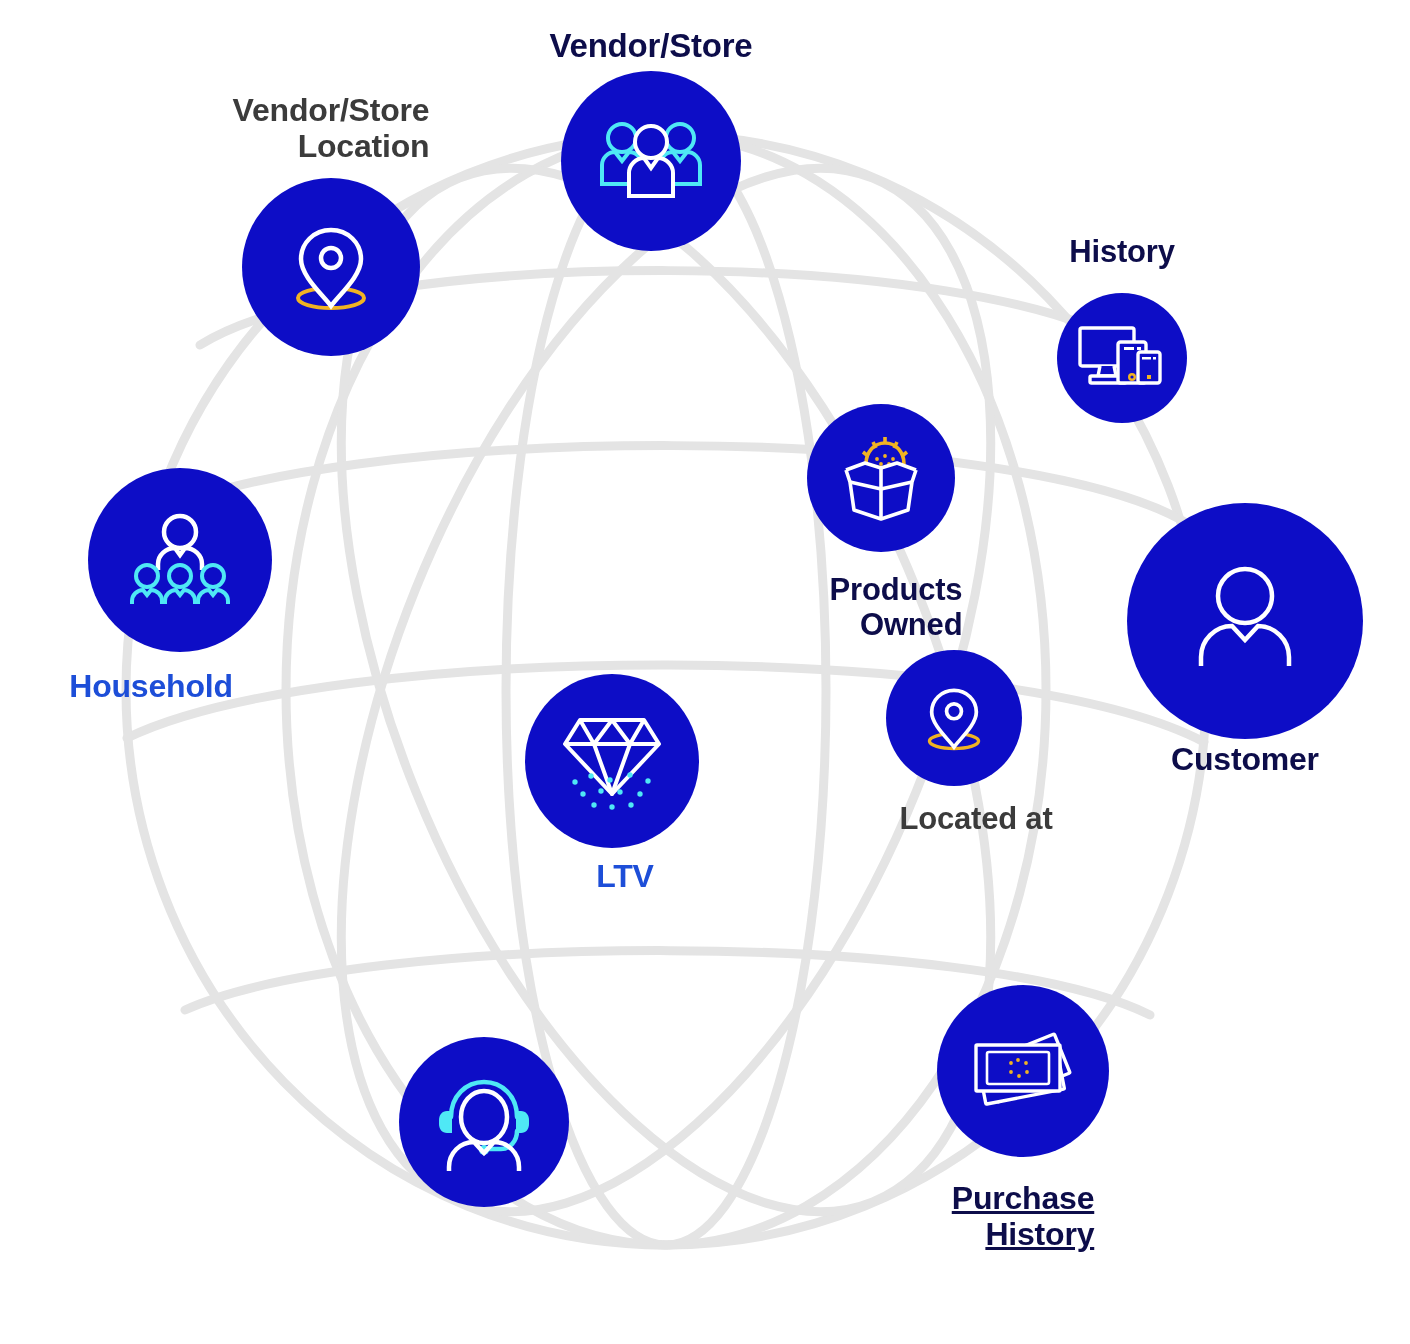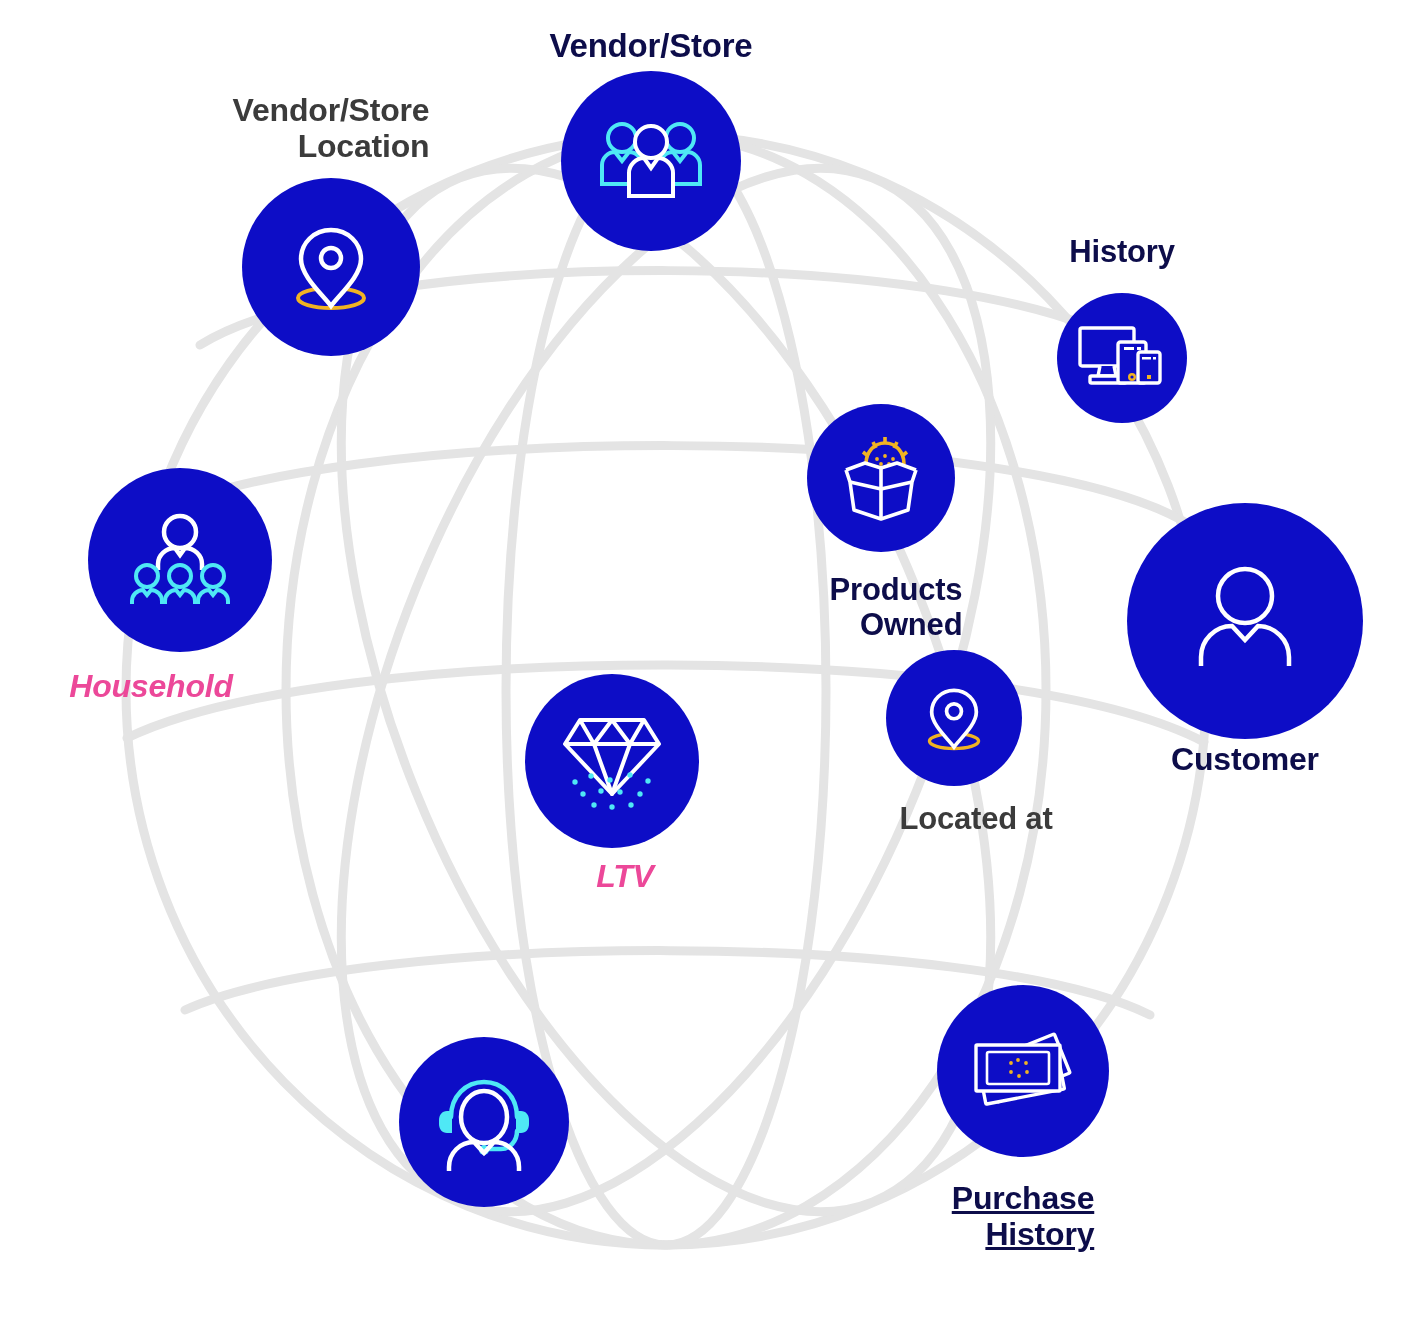--- a/index.html
+++ b/index.html
@@ -37,21 +37,21 @@
   .node-label {
     position: absolute;
     transform: translate(-50%, 0);
     font-weight: bold;
     line-height: 1.14;
     text-align: right;
     white-space: pre-line;
     letter-spacing: -0.2px;
   }
   .lbl-navy  { color: #0d0d4a; }
-  .lbl-blue  { color: #ec4899; font-style: italic; }
+  .lbl-blue  { color: #1d4ed8; }
   .lbl-gray  { color: #3b3b3b; }
 </style>
 </head>
 <body>
 
 <div id="stage">
 
   <svg id="globe-svg" viewBox="0 0 1410 1344" xmlns="http://www.w3.org/2000/svg">
     <g fill="none" stroke="#e4e4e4" stroke-width="9" stroke-linecap="round">
 

